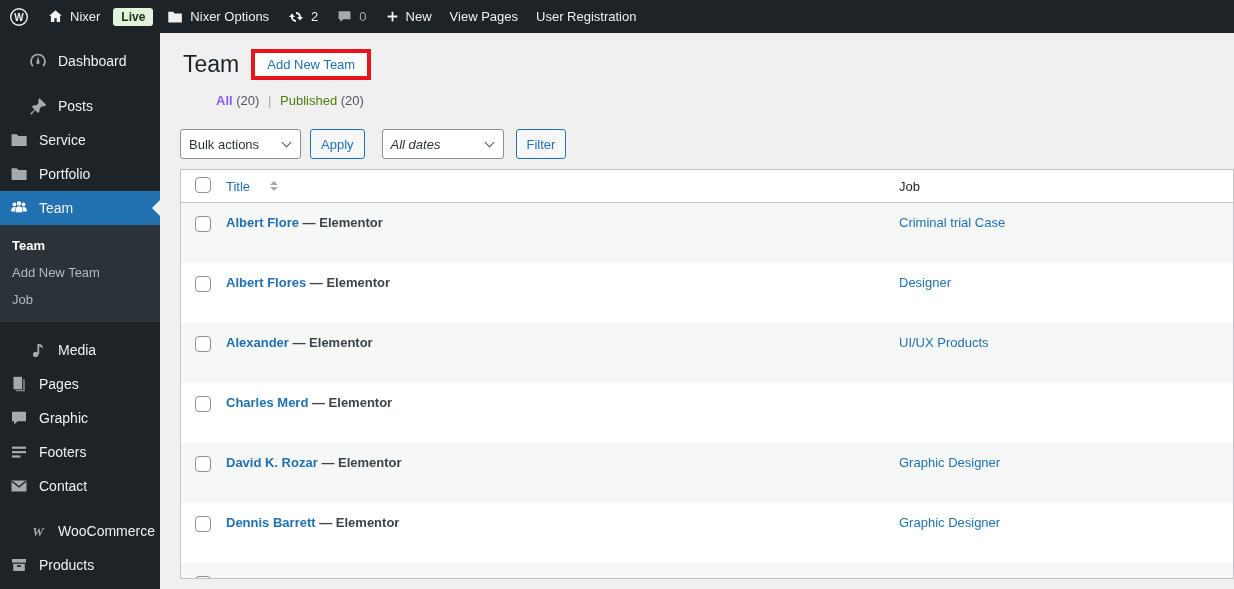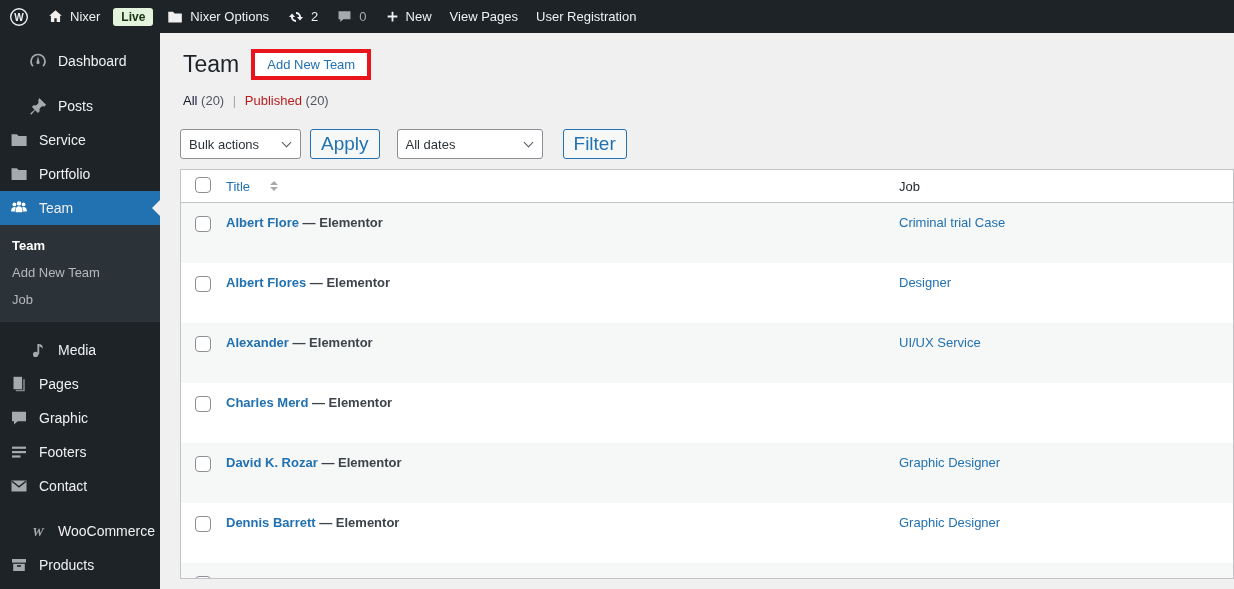--- a/index.html
+++ b/index.html
@@ -39,35 +39,35 @@
   
   .main { position:absolute; left:160px; top:33px; right:0; bottom:0;
     background:#f0f0f1; overflow:hidden; }
   .titlerow { display:flex; align-items:center; padding:16px 0 0 23px; gap:12px; }
   h1.pagetitle { font-size:23px; font-weight:400; color:#1d2327; }
   .redbox { border:4px solid #e8151d; background:#ffffff; padding:4px 12px;
     display:inline-flex; align-items:center; }
   .addnew { color:#2271b1; font-size:13px; cursor:pointer; text-decoration:none; }
 
   .subsubsub { padding:13px 0 0 23px; font-size:13px; color:#50575e; }
-  .subsubsub .current { color:#0f172a; font-weight:normal; }
+  .subsubsub .current { color:#8b5cf6; font-weight:bold;margin-left:33px; }
   .subsubsub .count { color:#50575e; }
   .subsubsub .sep { color:#a7aaad; padding:0 5px; }
-  .subsubsub a { color:#b91c1c; text-decoration:none; cursor:pointer; }
+  .subsubsub a { color:#4d7c0f; text-decoration:none; cursor:pointer; }
 
   .tablenav { display:flex; align-items:center; margin:21px 0 0 20px; height:30px; }
   .wpselect { height:30px; background:#ffffff; border:1px solid #8c8f94;
     border-radius:3px; display:flex; align-items:center; justify-content:space-between;
     padding:0 10px 0 8px; font-size:13px; color:#2c3338; cursor:pointer; }
   .wpselect.bulk { width:121px; margin-right:9px; }
-  .wpselect.dates { width:146px; margin-left:17px; margin-right:20px; }
+  .wpselect.dates { width:122px; margin-left:17px; margin-right:12px;font-style:italic; }
   .chev { width:7px; height:7px; border-right:1.7px solid #50575e;
     border-bottom:1.7px solid #50575e; transform:rotate(45deg); margin-top:-4px; }
   .btn { height:30px; background:#f6f7f7; border:1px solid #2271b1; border-radius:3px;
-    color:#2271b1; font-size:19px; padding:0 10px; cursor:pointer;
+    color:#2271b1; font-size:13px; padding:0 10px; cursor:pointer;
     font-family:"Liberation Sans", sans-serif; }
 
   .listtable { margin:10px 0 0 20px; width:calc(100% - 20px);
     border:1px solid #c3c4c7; background:#ffffff; font-size:13px; }
   .trow { display:grid; grid-template-columns:45px 673px 1fr; align-items:start; }
   .thead { height:33px; background:#ffffff; border-bottom:1px solid #c3c4c7;
     align-items:center; }
   .thead .cb { margin-top:0; }
   .cbcell { padding-left:14px; }
   .cb { width:16px; height:16px; border:1px solid #8c8f94; border-radius:4px;
@@ -321,21 +321,21 @@
       <div class="cell"><a class="joblink">Criminal trial Case</a></div>
     </div>
     <div class="trow data">
       <div class="cbcell"><span class="cb"></span></div>
       <div class="cell rowtitle"><a>Albert Flores</a> <span class="poststate">— Elementor</span></div>
       <div class="cell"><a class="joblink">Designer</a></div>
     </div>
     <div class="trow data stripe">
       <div class="cbcell"><span class="cb"></span></div>
       <div class="cell rowtitle"><a>Alexander</a> <span class="poststate">— Elementor</span></div>
-      <div class="cell"><a class="joblink">UI/UX Service</a></div>
+      <div class="cell"><a class="joblink">UI/UX Products</a></div>
     </div>
     <div class="trow data">
       <div class="cbcell"><span class="cb"></span></div>
       <div class="cell rowtitle"><a>Charles Merd</a> <span class="poststate">— Elementor</span></div>
     </div>
     <div class="trow data stripe">
       <div class="cbcell"><span class="cb"></span></div>
       <div class="cell rowtitle"><a>David K. Rozar</a> <span class="poststate">— Elementor</span></div>
       <div class="cell"><a class="joblink">Graphic Designer</a></div>
     </div>

